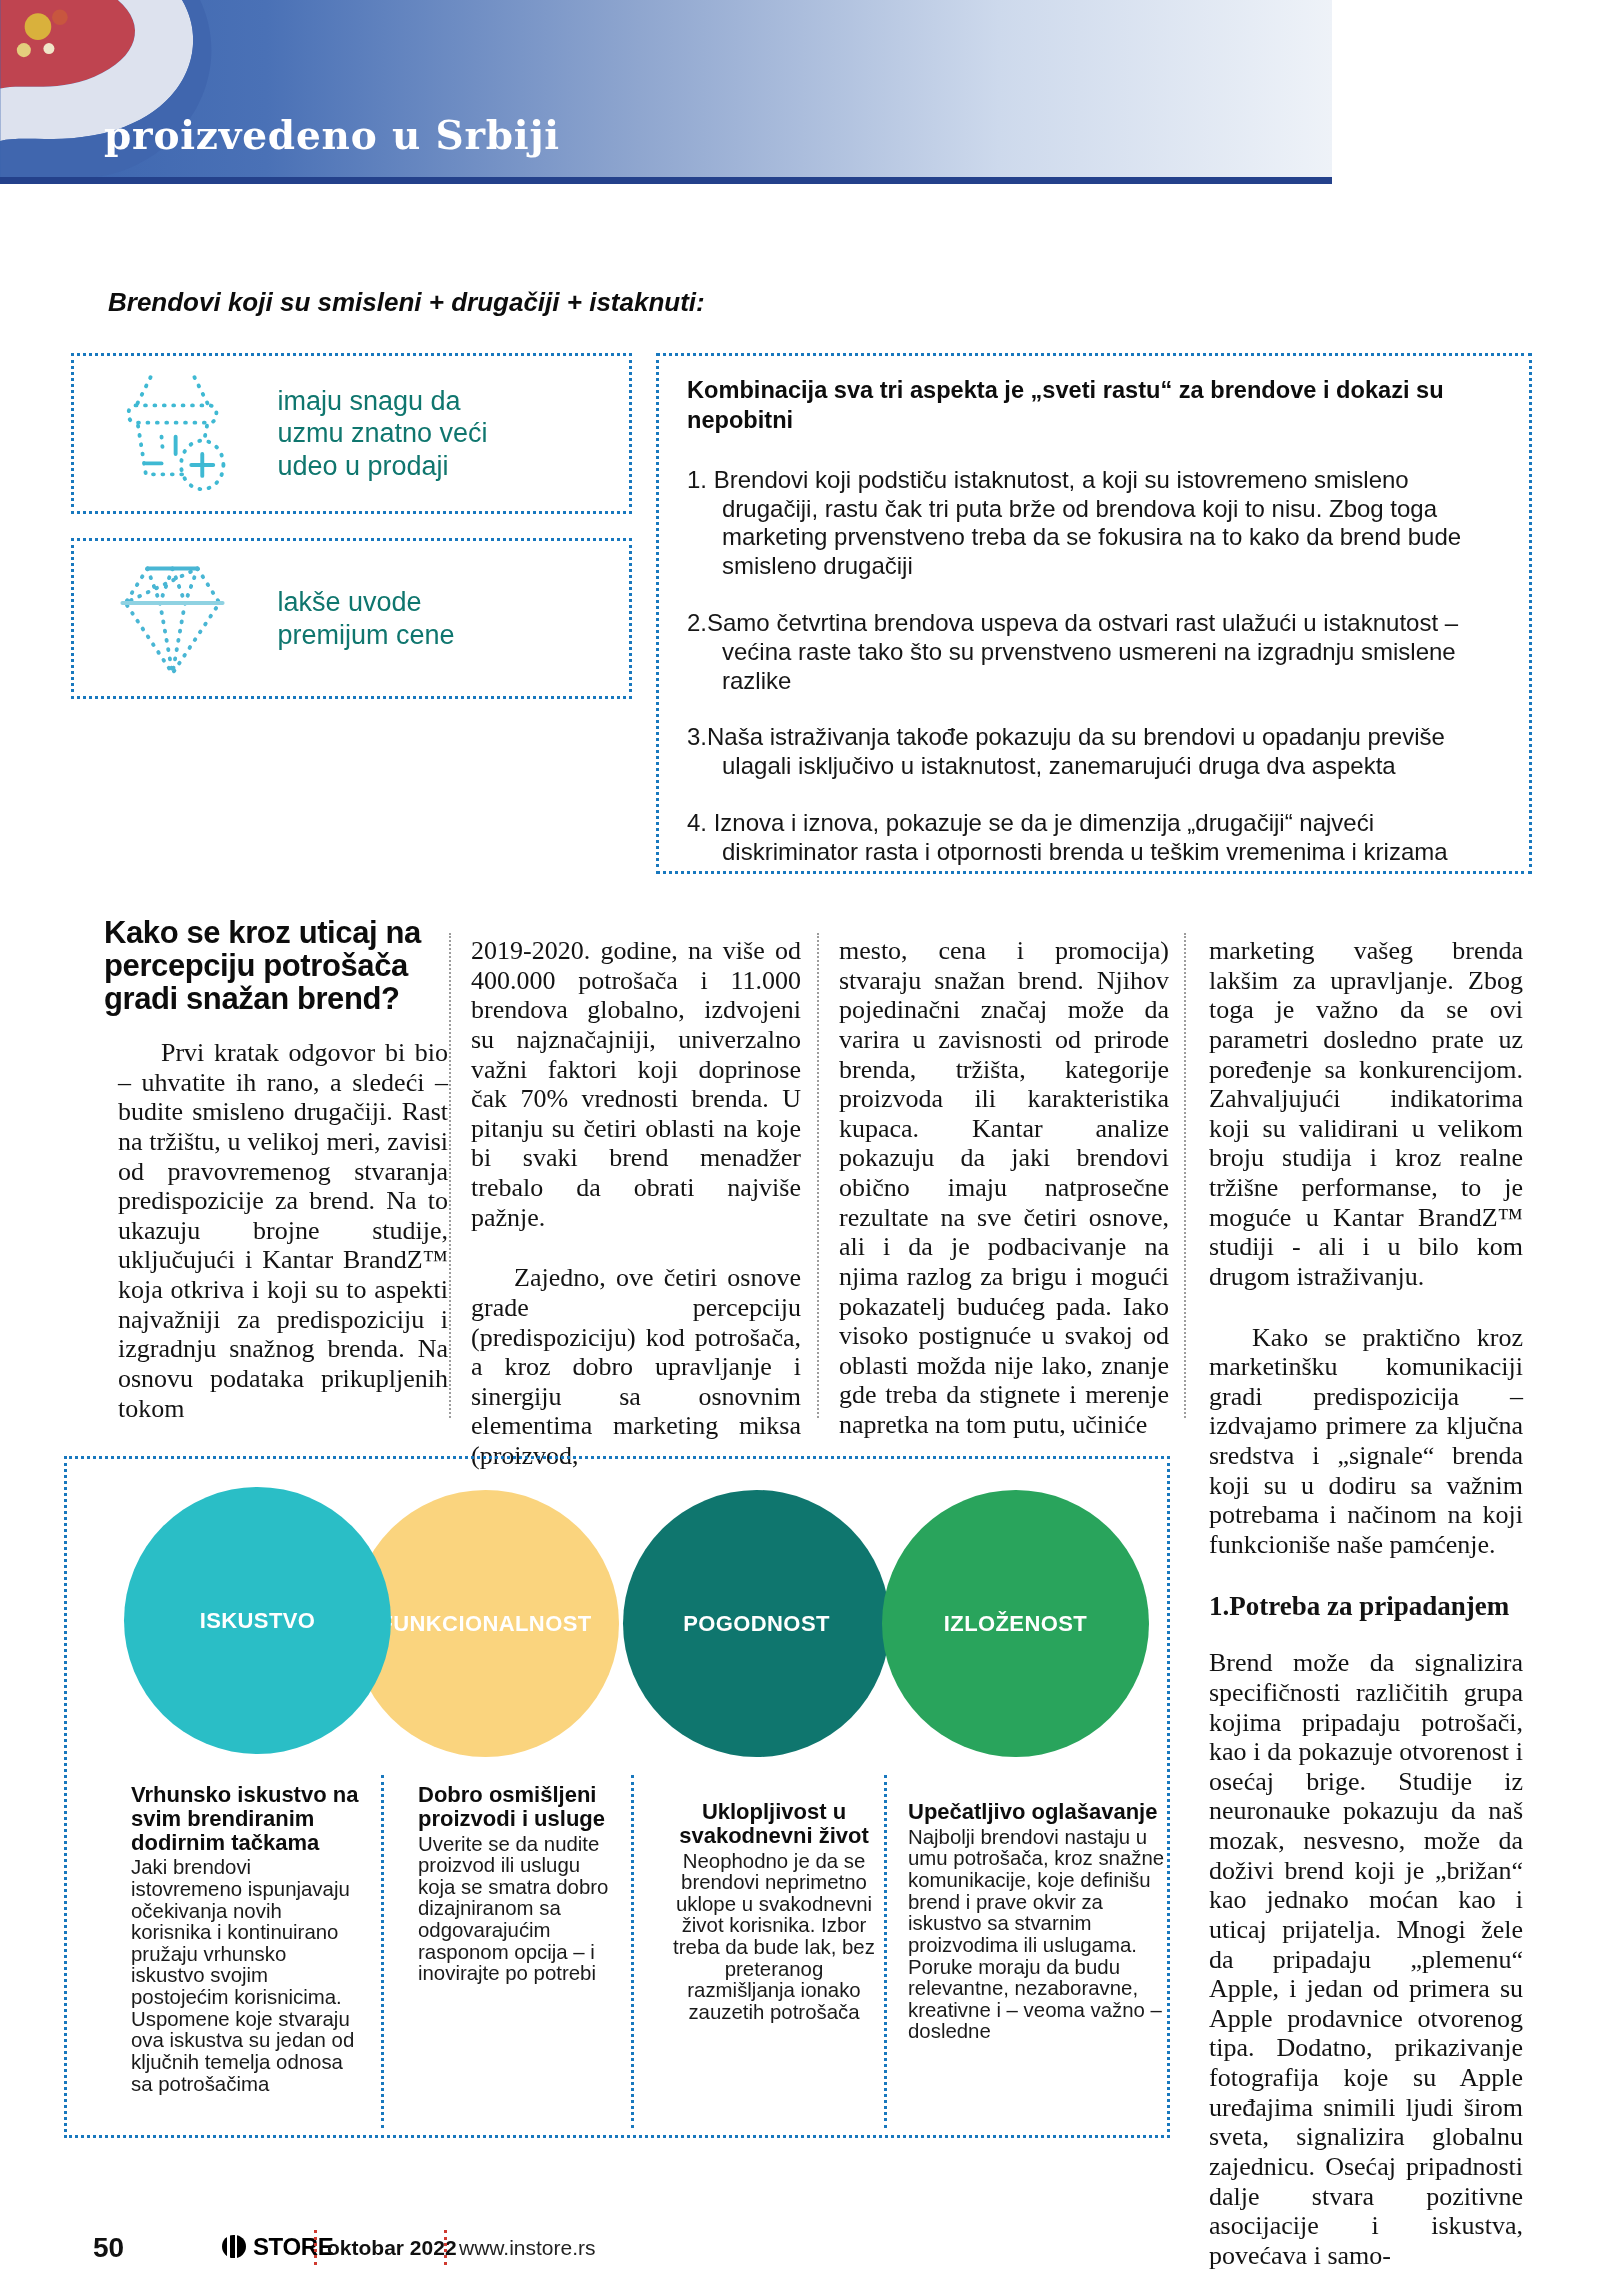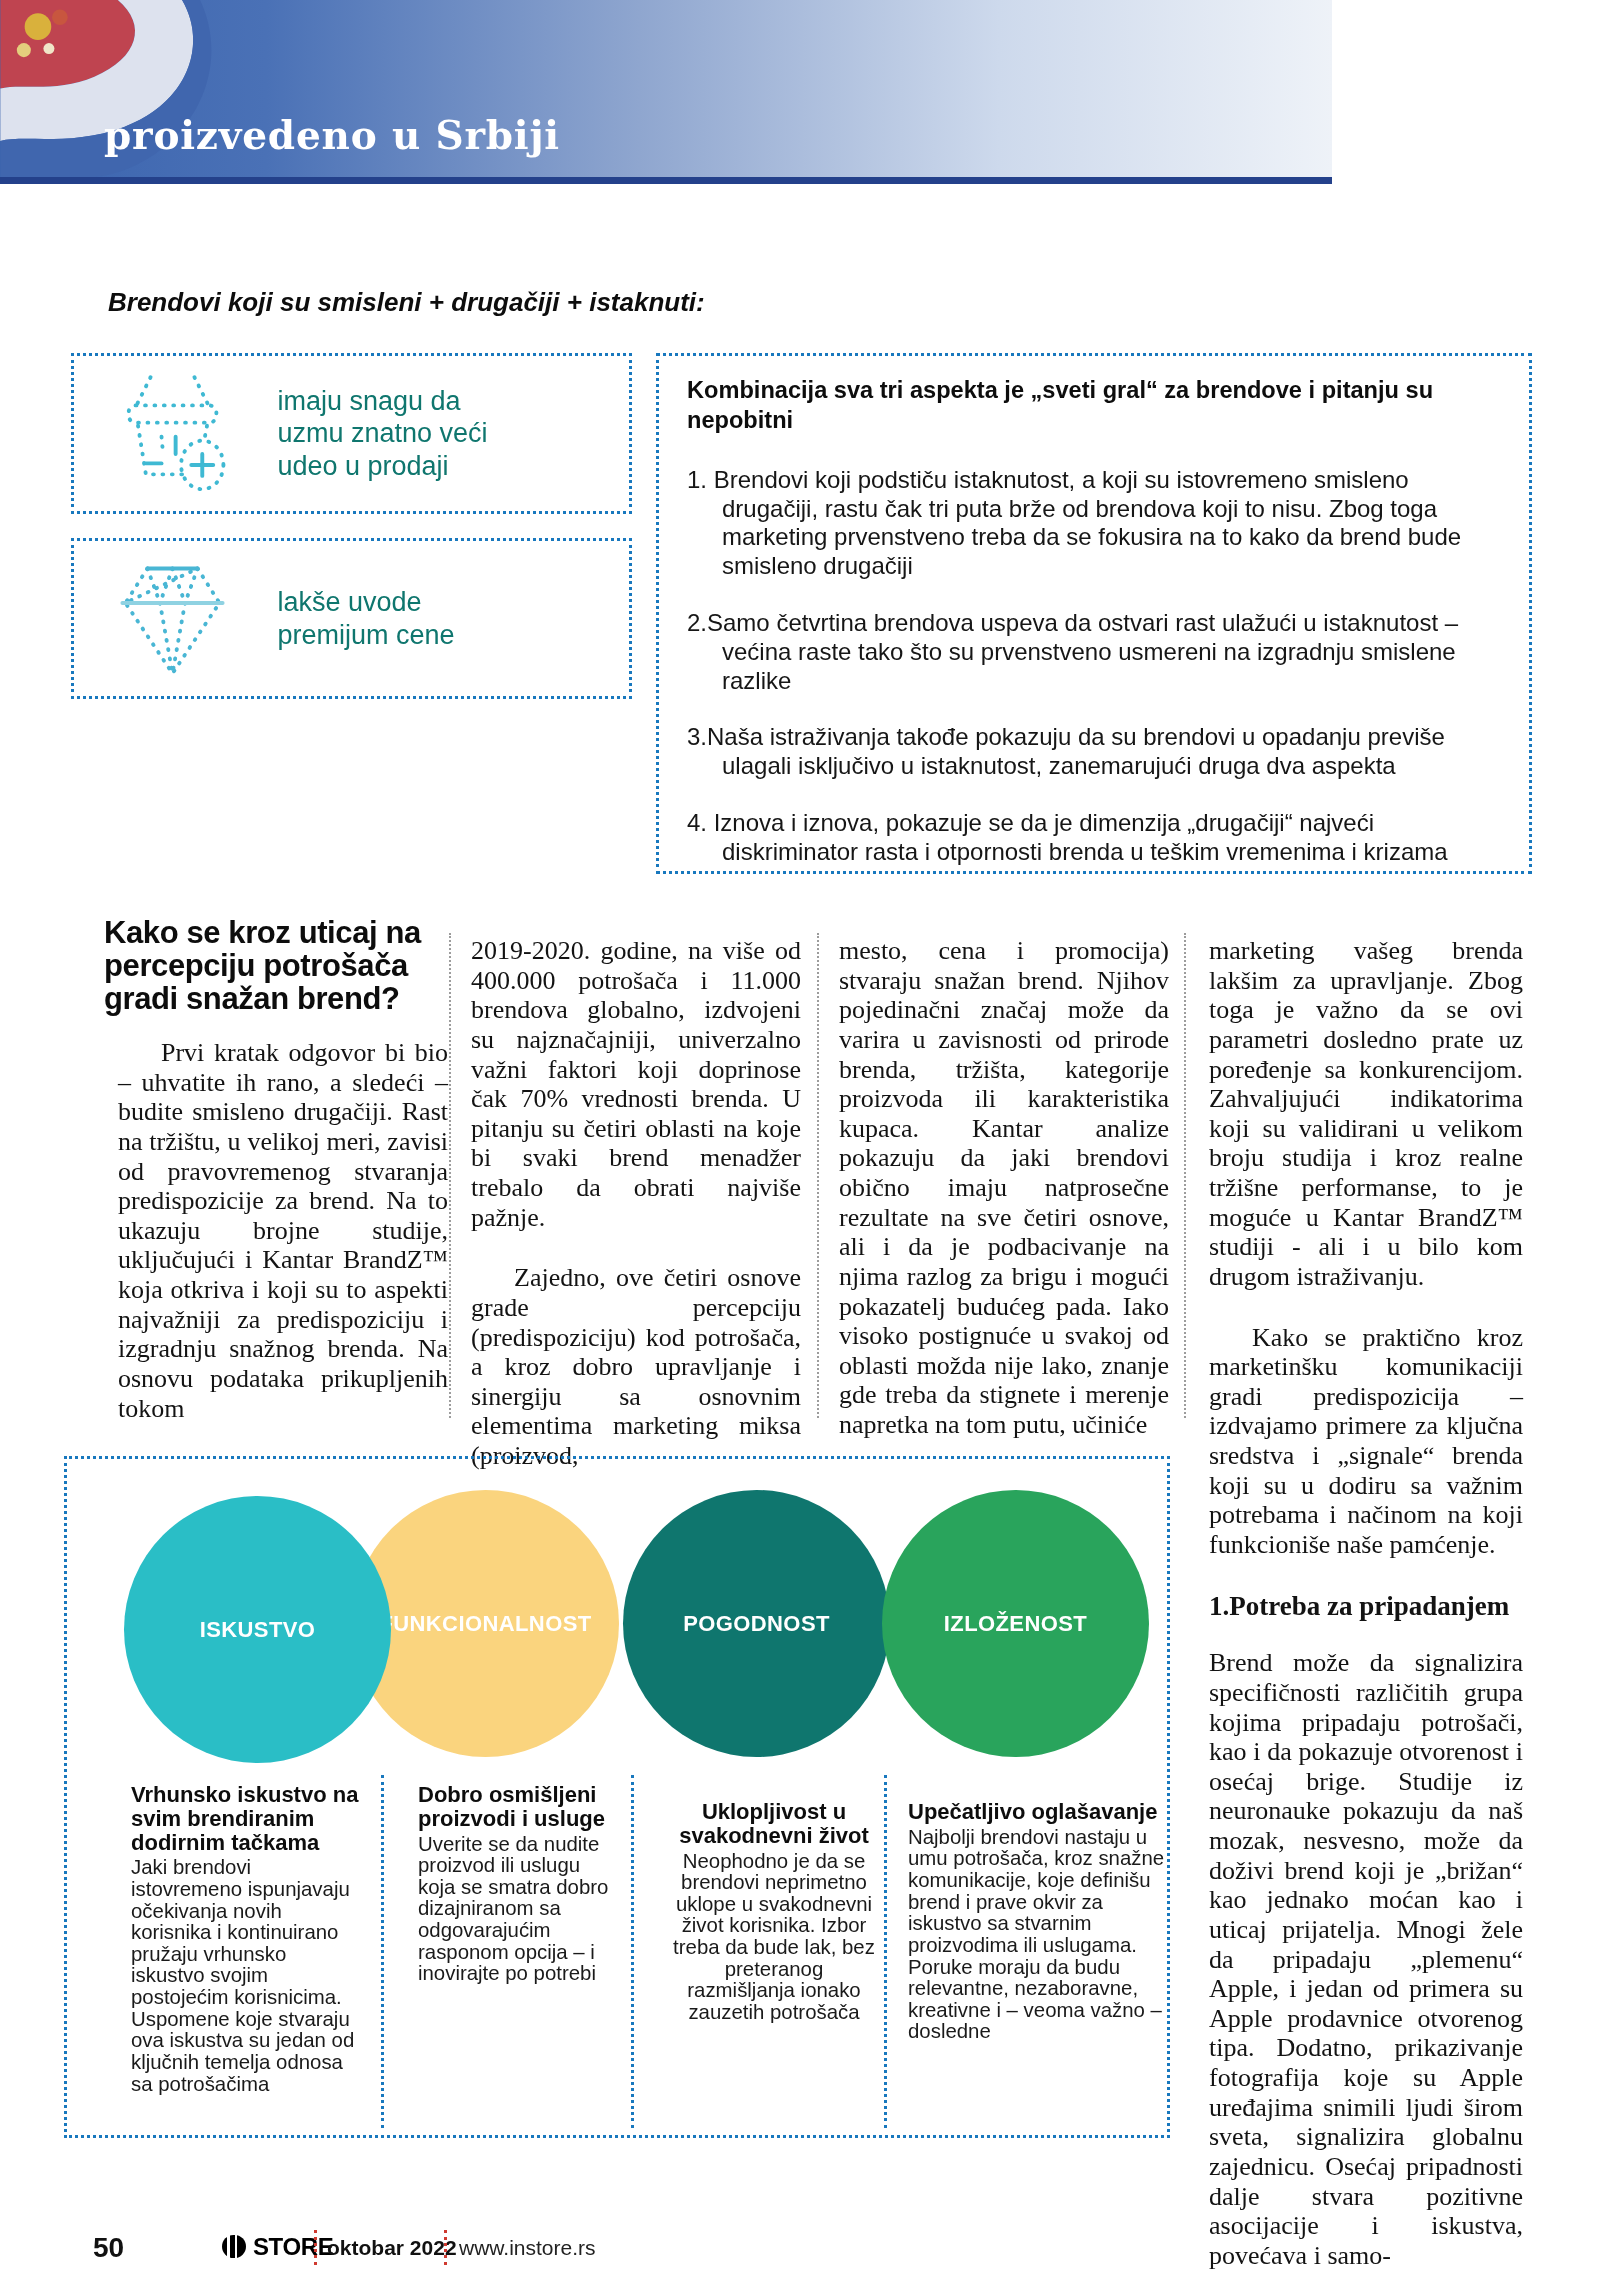--- a/index.html
+++ b/index.html
@@ -46,21 +46,21 @@
   .a4head{font-family:"Liberation Serif",serif;font-size:27px;font-weight:bold;margin:0 0 27px 0;text-align:left;}
   .asep{position:absolute;top:933px;height:485px;border-left:2.4px dotted #9c9c9c;}
   #asep1{left:449px;} #asep2{left:817px;} #asep3{left:1184px;}
 
   
   .diagram{position:absolute;left:64px;top:1456px;width:1106px;height:682px;
            border:3.1px dotted #1878be;box-sizing:border-box;}
   .circle{position:absolute;width:267px;height:267px;border-radius:50%;
           display:flex;align-items:center;justify-content:center;
           color:#fff;font-weight:bold;font-size:22px;letter-spacing:0.4px;text-align:center;}
-  #circle1{left:57px;top:37px;z-index:2;justify-content:center;}
+  #circle1{left:57px;top:28px;z-index:2;justify-content:center;}
   #circle2{left:285px;top:31px;z-index:1;}
   #circle3{left:556px;top:31px;z-index:2;}
   #circle4{left:815px;top:31px;z-index:3;}
   .dsep{position:absolute;top:316px;height:353px;border-left:3.1px dotted #1878be;}
   #dsep1{left:314px;} #dsep2{left:564px;} #dsep3{left:817px;}
   .dcol{position:absolute;font-size:20.4px;line-height:1.06;color:#1a1a1a;}
   .dcol h3{font-size:22px;line-height:1.08;margin:0 0 3.1px 0;color:#0d0d0d;}
   #dcol1{left:64px;top:324px;width:229px;}
   #dcol2{left:351px;top:324px;width:201px;}
   #dcol3{left:602px;top:341px;width:210px;text-align:center;}
@@ -133,21 +133,21 @@
           <path d="M74,62 L90,152 M106,62 L90,152" stroke-dasharray="1 11"></path>
           <line x1="26" y1="62" x2="154" y2="62" stroke="#8fd2e2"></line>
         </g>
       </svg>
     </div>
     <div class="btext">lakše uvode premijum cene</div>
   </div>
 
 
   <div class="evbox">
-    <h3 class="ev-head">Kombinacija sva tri aspekta je „sveti gral“ za brendove i pitanju su nepobitni</h3>
+    <h3 class="ev-head">Kombinacija sva tri aspekta je „sveti rastu“ za brendove i dokazi su nepobitni</h3>
     <div class="ev-item"><span class="ev-num">1.</span>&nbsp;<span>Brendovi koji podstiču istaknutost, a koji su istovremeno smisleno drugačiji, rastu čak tri puta brže od brendova koji to nisu. Zbog toga marketing prvenstveno treba da se fokusira na to kako da brend bude smisleno drugačiji</span></div>
     <div class="ev-item"><span class="ev-num">2.</span><span>Samo četvrtina brendova uspeva da ostvari rast ulažući u istaknutost – većina raste tako što su prvenstveno usmereni na izgradnju smislene razlike</span></div>
     <div class="ev-item"><span class="ev-num">3.</span><span>Naša istraživanja takođe pokazuju da su brendovi u opadanju previše ulagali isključivo u istaknutost, zanemarujući druga dva aspekta</span></div>
     <div class="ev-item"><span class="ev-num">4.</span>&nbsp;<span>Iznova i iznova, pokazuje se da je dimenzija „drugačiji“ najveći diskriminator rasta i otpornosti brenda u teškim vremenima i krizama</span></div>
   </div>
 
   <h2 class="article-head">Kako se kroz uticaj na percepciju potrošača gradi snažan brend?</h2>
 
   <div class="acol" id="acol1">
     <p class="indent">Prvi kratak odgovor bi bio – uhvatite ih rano, a sledeći – budite smisleno drugačiji. Rast na tržištu, u velikoj meri, zavisi od pravovremenog stvaranja predispozicije za brend. Na to ukazuju brojne studije, uključujući i Kantar BrandZ™ koja otkriva i koji su to aspekti najvažniji za predispoziciju i izgradnju snažnog brenda. Na osnovu podataka prikupljenih tokom</p>

